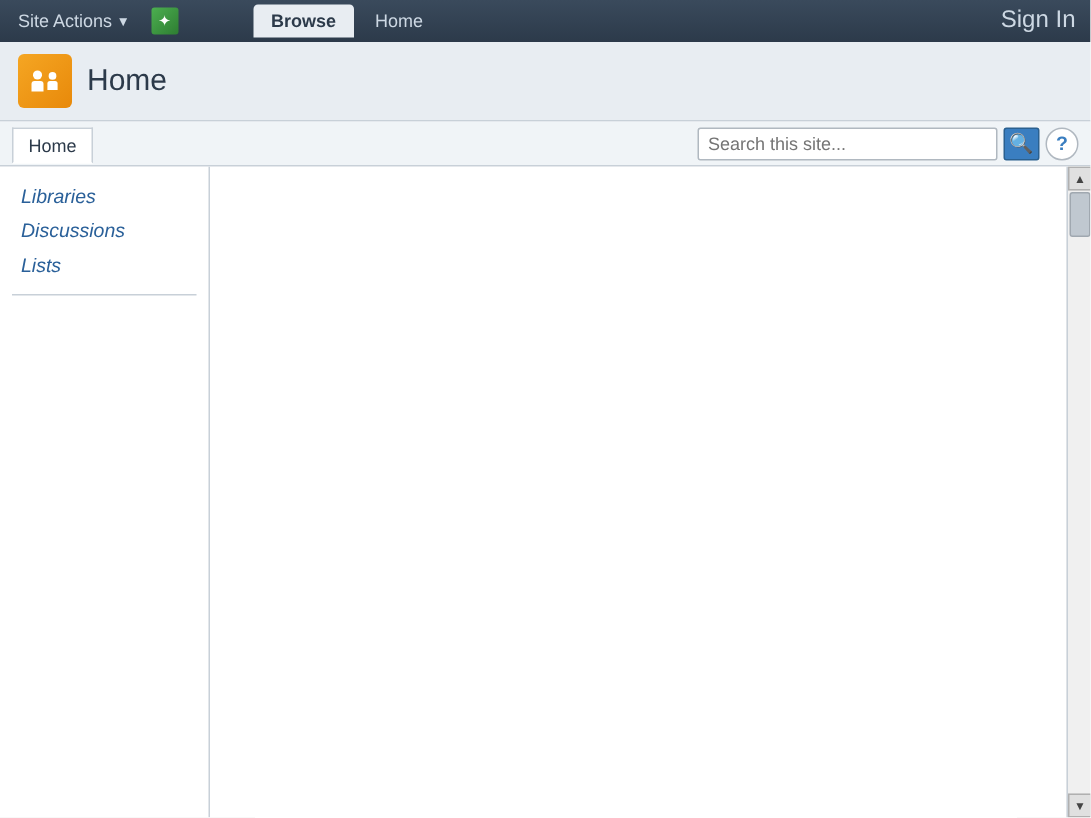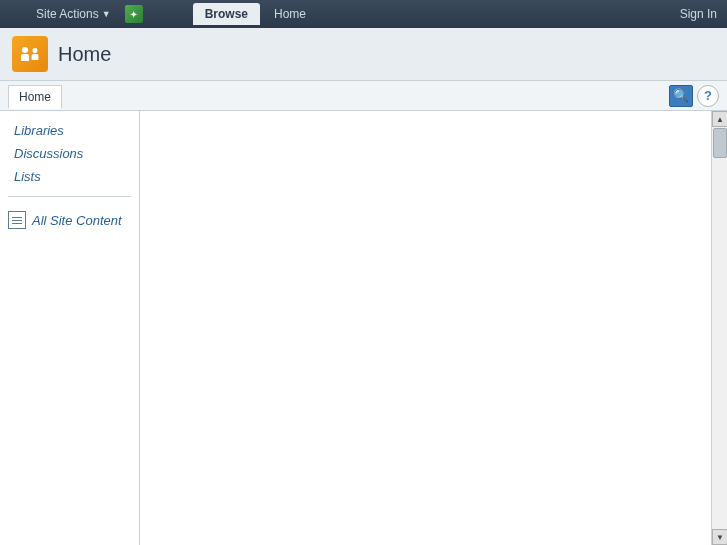--- a/index.html
+++ b/index.html
@@ -19,21 +19,20 @@
       color: #cdd8e3;
       font-size: 12px;
       background: none;
       border: none;
       cursor: pointer;
       display: flex;
       align-items: center;
       gap: 3px;
       padding: 2px 6px;
       border-radius: 2px;
-      margin-left: 24px;
     }
     .dropdown-arrow {
       font-size: 9px;
       color: #cdd8e3;
     }
     .nav-icon-btn {
       background: none;
       border: none;
       cursor: pointer;
       padding: 2px 4px;
@@ -71,21 +70,21 @@
       color: #2c3a4a;
       font-weight: 600;
     }
 
     .sign-in-btn {
       position: absolute;
       right: 10px;
       top: 50%;
       transform: translateY(-50%);
       color: #cdd8e3;
-      font-size: 12px;
+      font-size: 16px;
       background: none;
       border: none;
       cursor: pointer;
     }
 
     
     .page-header {
       background: #e8edf2;
       padding: 8px 12px;
       display: flex;
@@ -338,20 +337,21 @@
         <div class="icon-person-body"></div>
       </div>
     </div>
   </div>
   <h1 class="page-title">Home</h1>
 </div>
 
 <div class="breadcrumb-bar">
   <div class="breadcrumb-tab">Home</div>
   <div class="search-area">
+    <input class="search-input" type="text" placeholder="Search this site..." style="">
     <button class="search-btn">
       <span>🔍</span>
     </button>
     <button class="help-btn">
       <span>?</span>
     </button>
   </div>
 </div>
 
 <div class="main-content">
@@ -362,30 +362,20 @@
         <a class="sidebar-link">Libraries</a>
       </li>
       <li>
         <a class="sidebar-link">Discussions</a>
       </li>
       <li>
         <a class="sidebar-link">Lists</a>
       </li>
     </ul>
     <hr class="sidebar-divider">
-    <div class="sidebar-bottom">
-      <div class="all-content-icon">
-        <div class="doc-icon-lines">
-          <div class="doc-line"></div>
-          <div class="doc-line"></div>
-          <div class="doc-line"></div>
-        </div>
-      </div>
-      <a class="sidebar-link">All Site Content</a>
-    </div>
   </div>
 
   <div class="right-content">
 
     <div class="scrollbar-track">
       <button class="scrollbar-btn">▲</button>
       <div class="scrollbar-thumb"></div>
       <div class="scrollbar-spacer"></div>
       <button class="scrollbar-btn">▼</button>
     </div>

